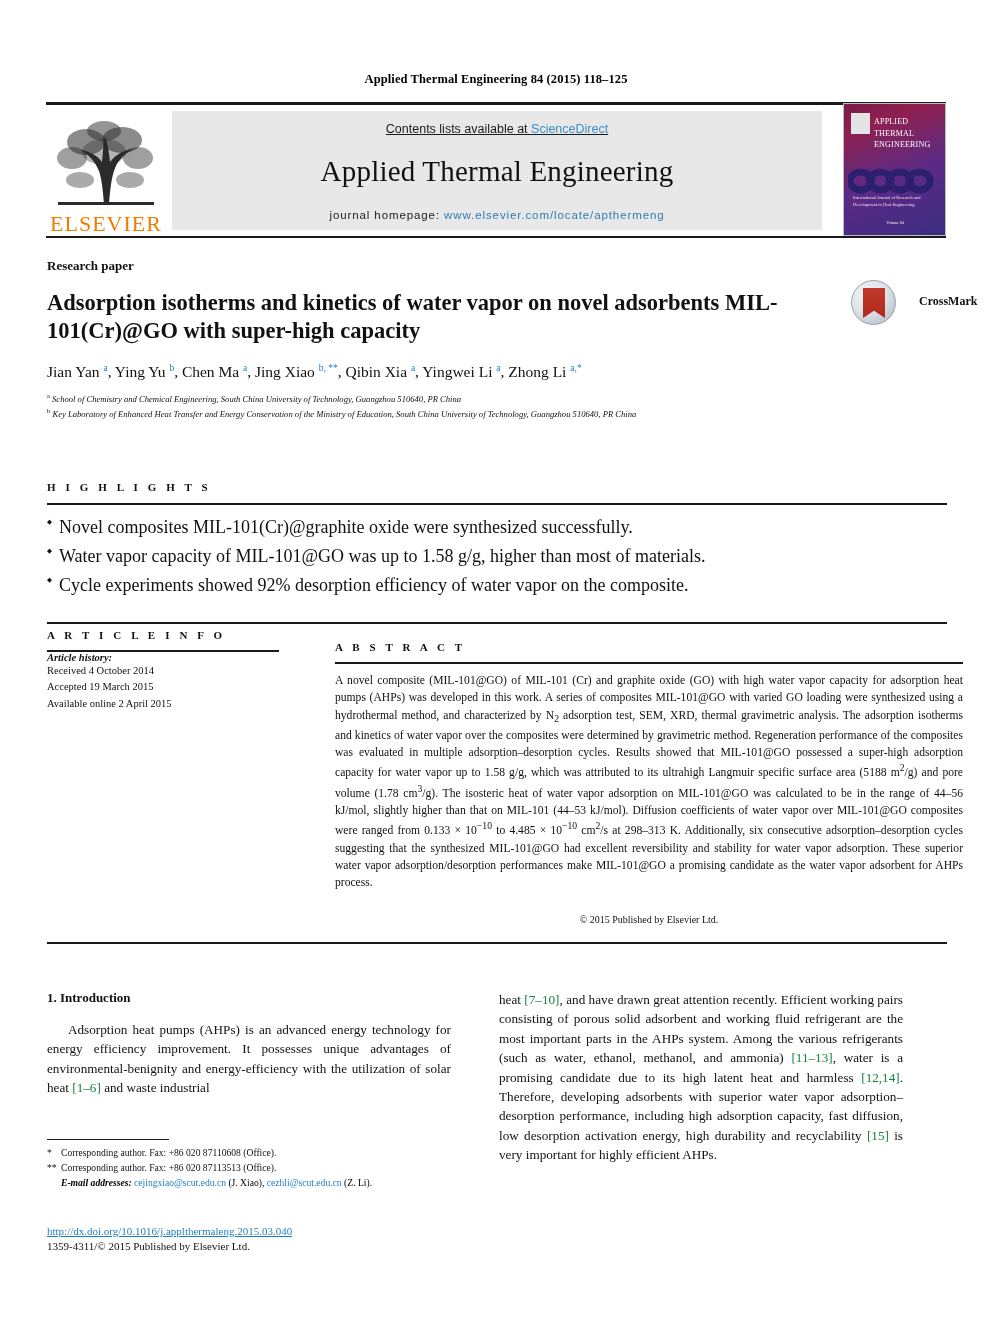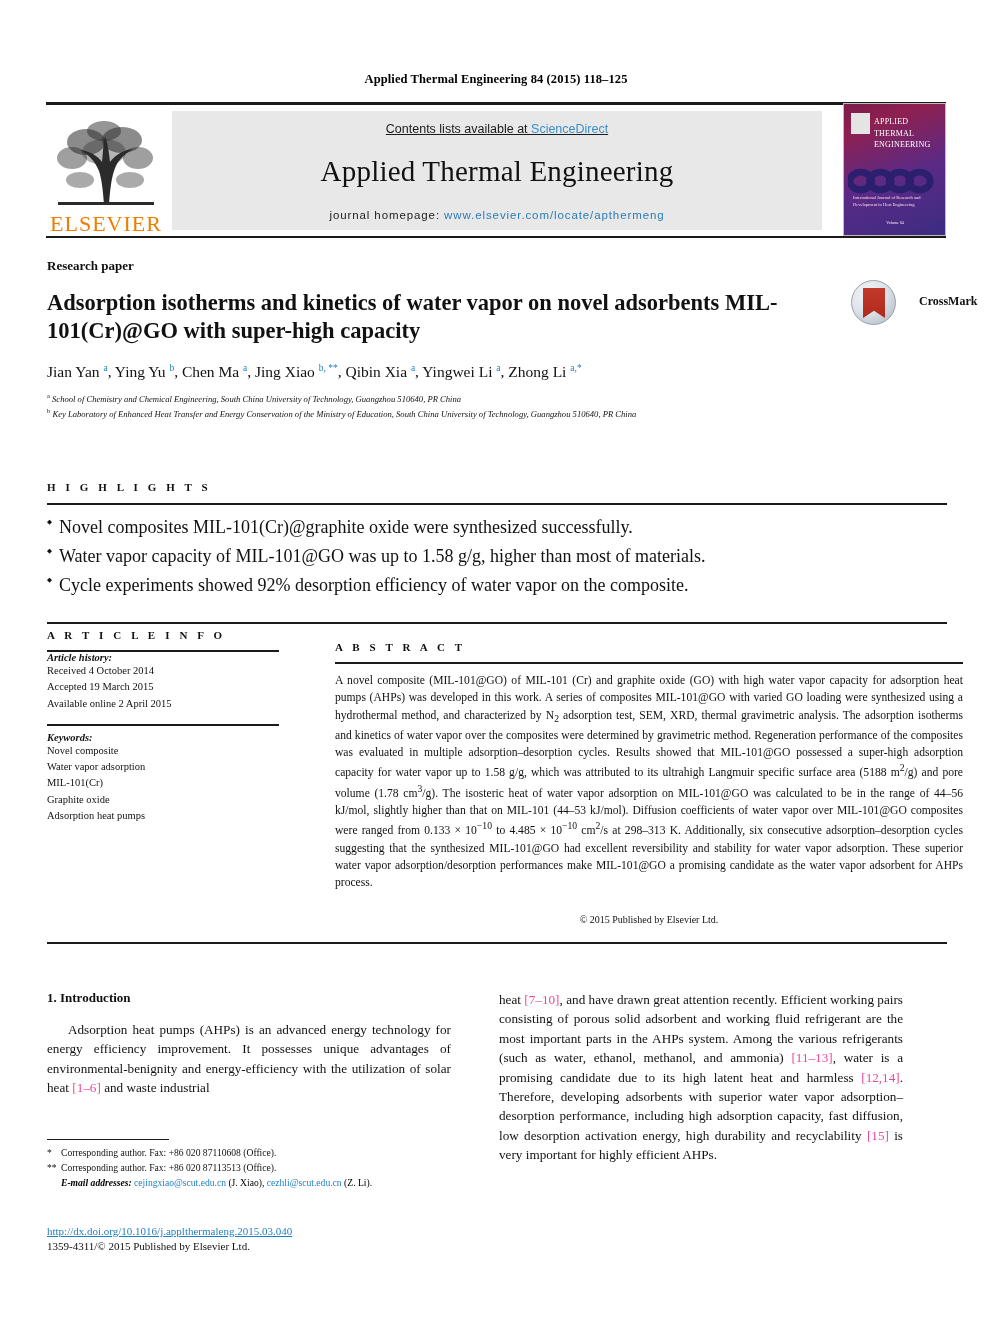--- a/index.html
+++ b/index.html
@@ -227,21 +227,21 @@
     font-size: 13px; font-weight: bold; color: #111;
     margin: 0 0 14px 0;
   }
   .para {
     font-family: "Liberation Serif", serif;
     font-size: 13.2px; line-height: 1.47;
     text-align: justify; color: #111;
     margin: 0;
   }
   .para.indent { text-indent: 21px; }
-  .ref { color: #ec4899; }
+  .ref { color: #15803d; }
 
   
   .footnotes { position: absolute; left: 47px; top: 1139px; width: 404px; }
   .fn-rule { width: 122px; height: 1px; background: #1a1a1a; margin-bottom: 6px; }
   .fn-line {
     font-family: "Liberation Serif", serif;
     font-size: 9.6px; line-height: 1.56; color: #111;
     padding-left: 14px; position: relative;
   }
   .fn-mark { position: absolute; left: 0; top: 0; }
@@ -353,29 +353,20 @@
     <div class="ib-rule-top"></div>
 
     <div class="col-left">
       <div class="section-head ib-head">A R T I C L E   I N F O</div>
       <div class="ib-hr"></div>
       <div class="ib-sub">Article history:</div>
       <div class="ib-line">Received 4 October 2014</div>
       <div class="ib-line">Accepted 19 March 2015</div>
       <div class="ib-line">Available online 2 April 2015</div>
 
-      <div class="kw-block">
-        <div class="kw-rule"></div>
-        <div class="ib-sub" style="margin-top:4px">Keywords:</div>
-        <div class="ib-line">Novel composite</div>
-        <div class="ib-line">Water vapor adsorption</div>
-        <div class="ib-line">MIL-101(Cr)</div>
-        <div class="ib-line">Graphite oxide</div>
-        <div class="ib-line">Adsorption heat pumps</div>
-      </div>
     </div>
 
     <div class="col-right">
       <div class="section-head ib-head">A B S T R A C T</div>
       <div class="ib-hr"></div>
       <div class="abstract-text">A novel composite (MIL-101@GO) of MIL-101 (Cr) and graphite oxide (GO) with high water vapor capacity for adsorption heat pumps (AHPs) was developed in this work. A series of composites MIL-101@GO with varied GO loading were synthesized using a hydrothermal method, and characterized by N<sub>2</sub> adsorption test, SEM, XRD, thermal gravimetric analysis. The adsorption isotherms and kinetics of water vapor over the composites were determined by gravimetric method. Regeneration performance of the composites was evaluated in multiple adsorption–desorption cycles. Results showed that MIL-101@GO possessed a super-high adsorption capacity for water vapor up to 1.58 g/g, which was attributed to its ultrahigh Langmuir specific surface area (5188 m<sup>2</sup>/g) and pore volume (1.78 cm<sup>3</sup>/g). The isosteric heat of water vapor adsorption on MIL-101@GO was calculated to be in the range of 44–56 kJ/mol, slightly higher than that on MIL-101 (44–53 kJ/mol). Diffusion coefficients of water vapor over MIL-101@GO composites were ranged from 0.133 × 10<sup>−10</sup> to 4.485 × 10<sup>−10</sup> cm<sup>2</sup>/s at 298–313 K. Additionally, six consecutive adsorption–desorption cycles suggesting that the synthesized MIL-101@GO had excellent reversibility and stability for water vapor adsorption. These superior water vapor adsorption/desorption performances make MIL-101@GO a promising candidate as the water vapor adsorbent for AHPs process.</div>
       <div class="copyright">© 2015 Published by Elsevier Ltd.</div>
     </div>
 
     <div class="ib-rule-bot"></div>

